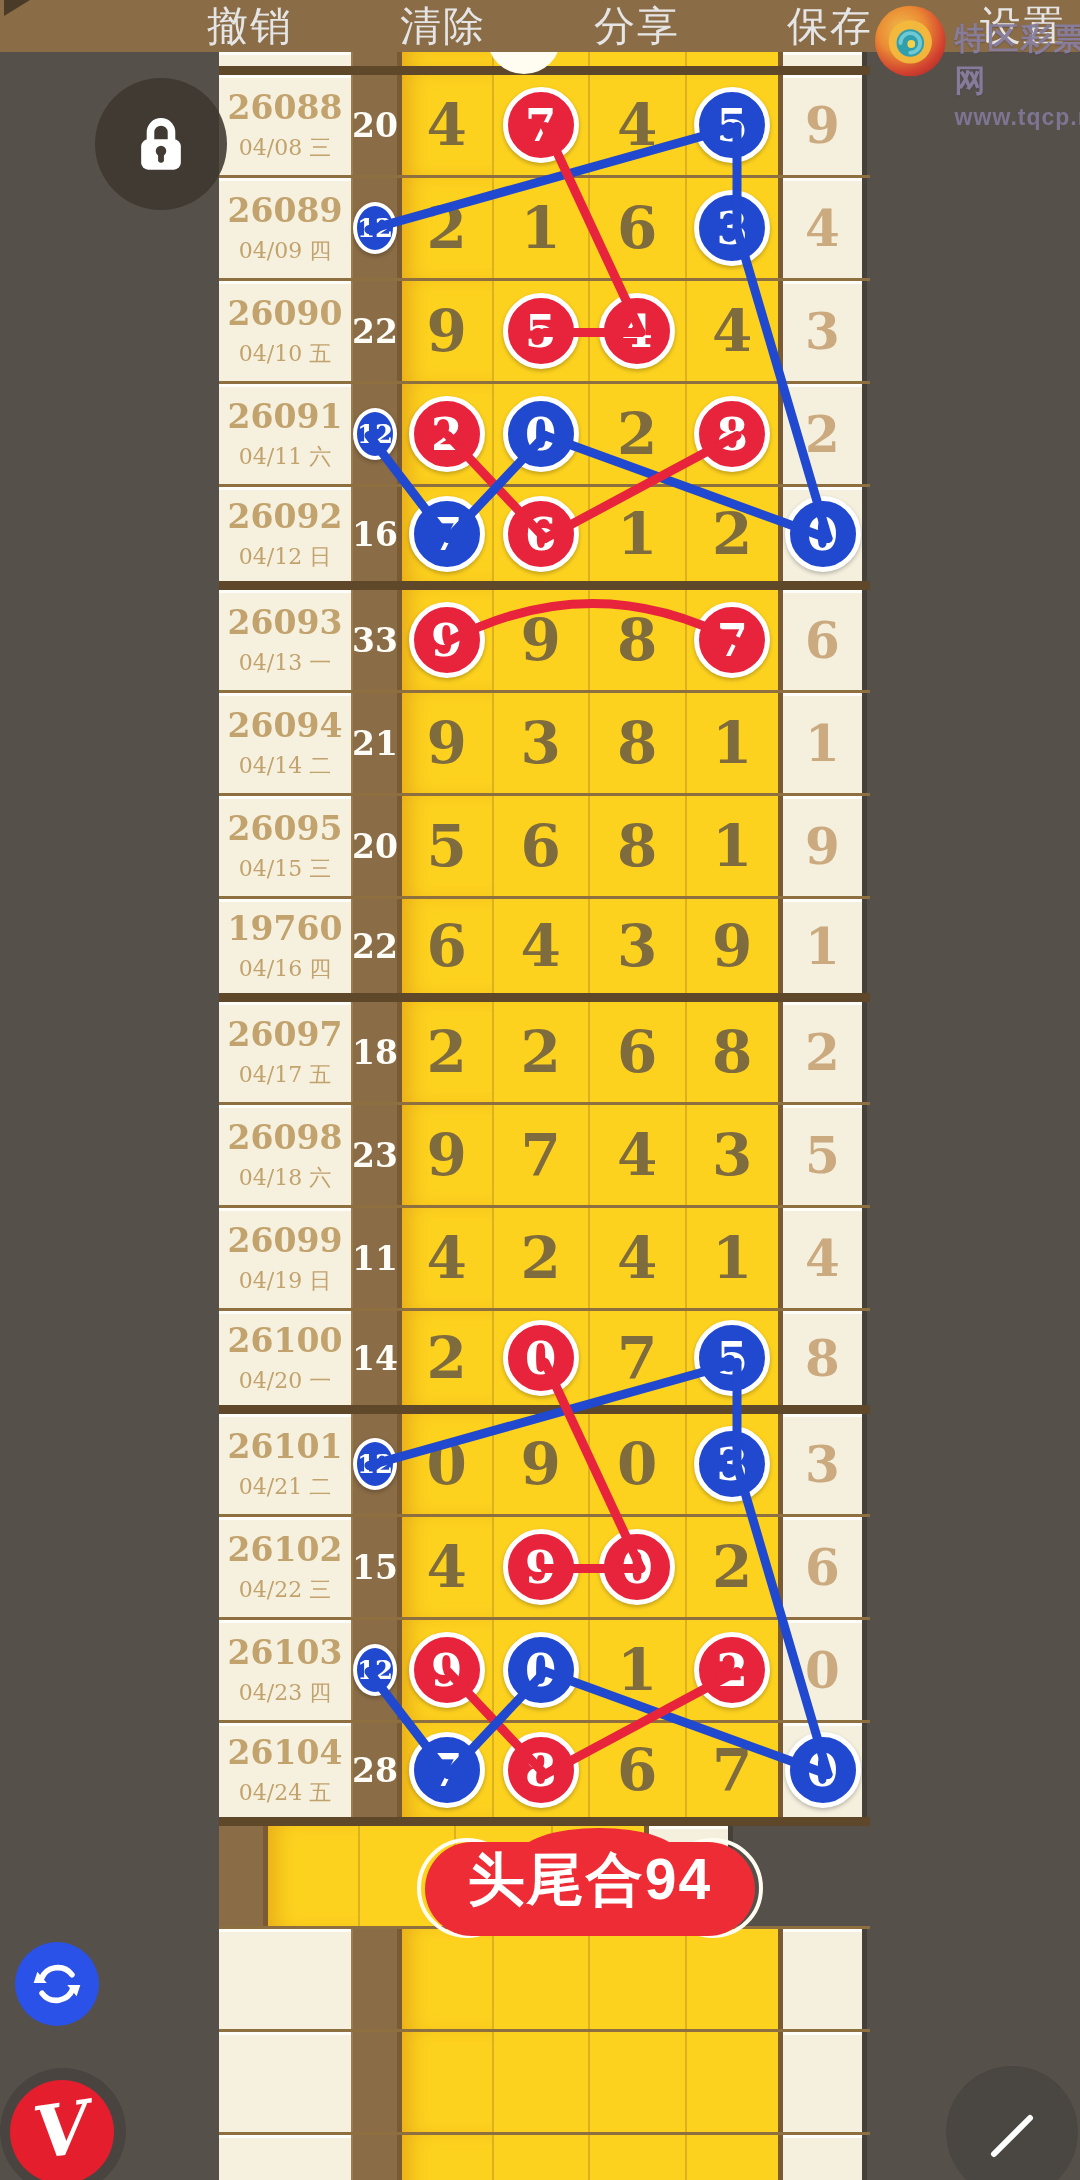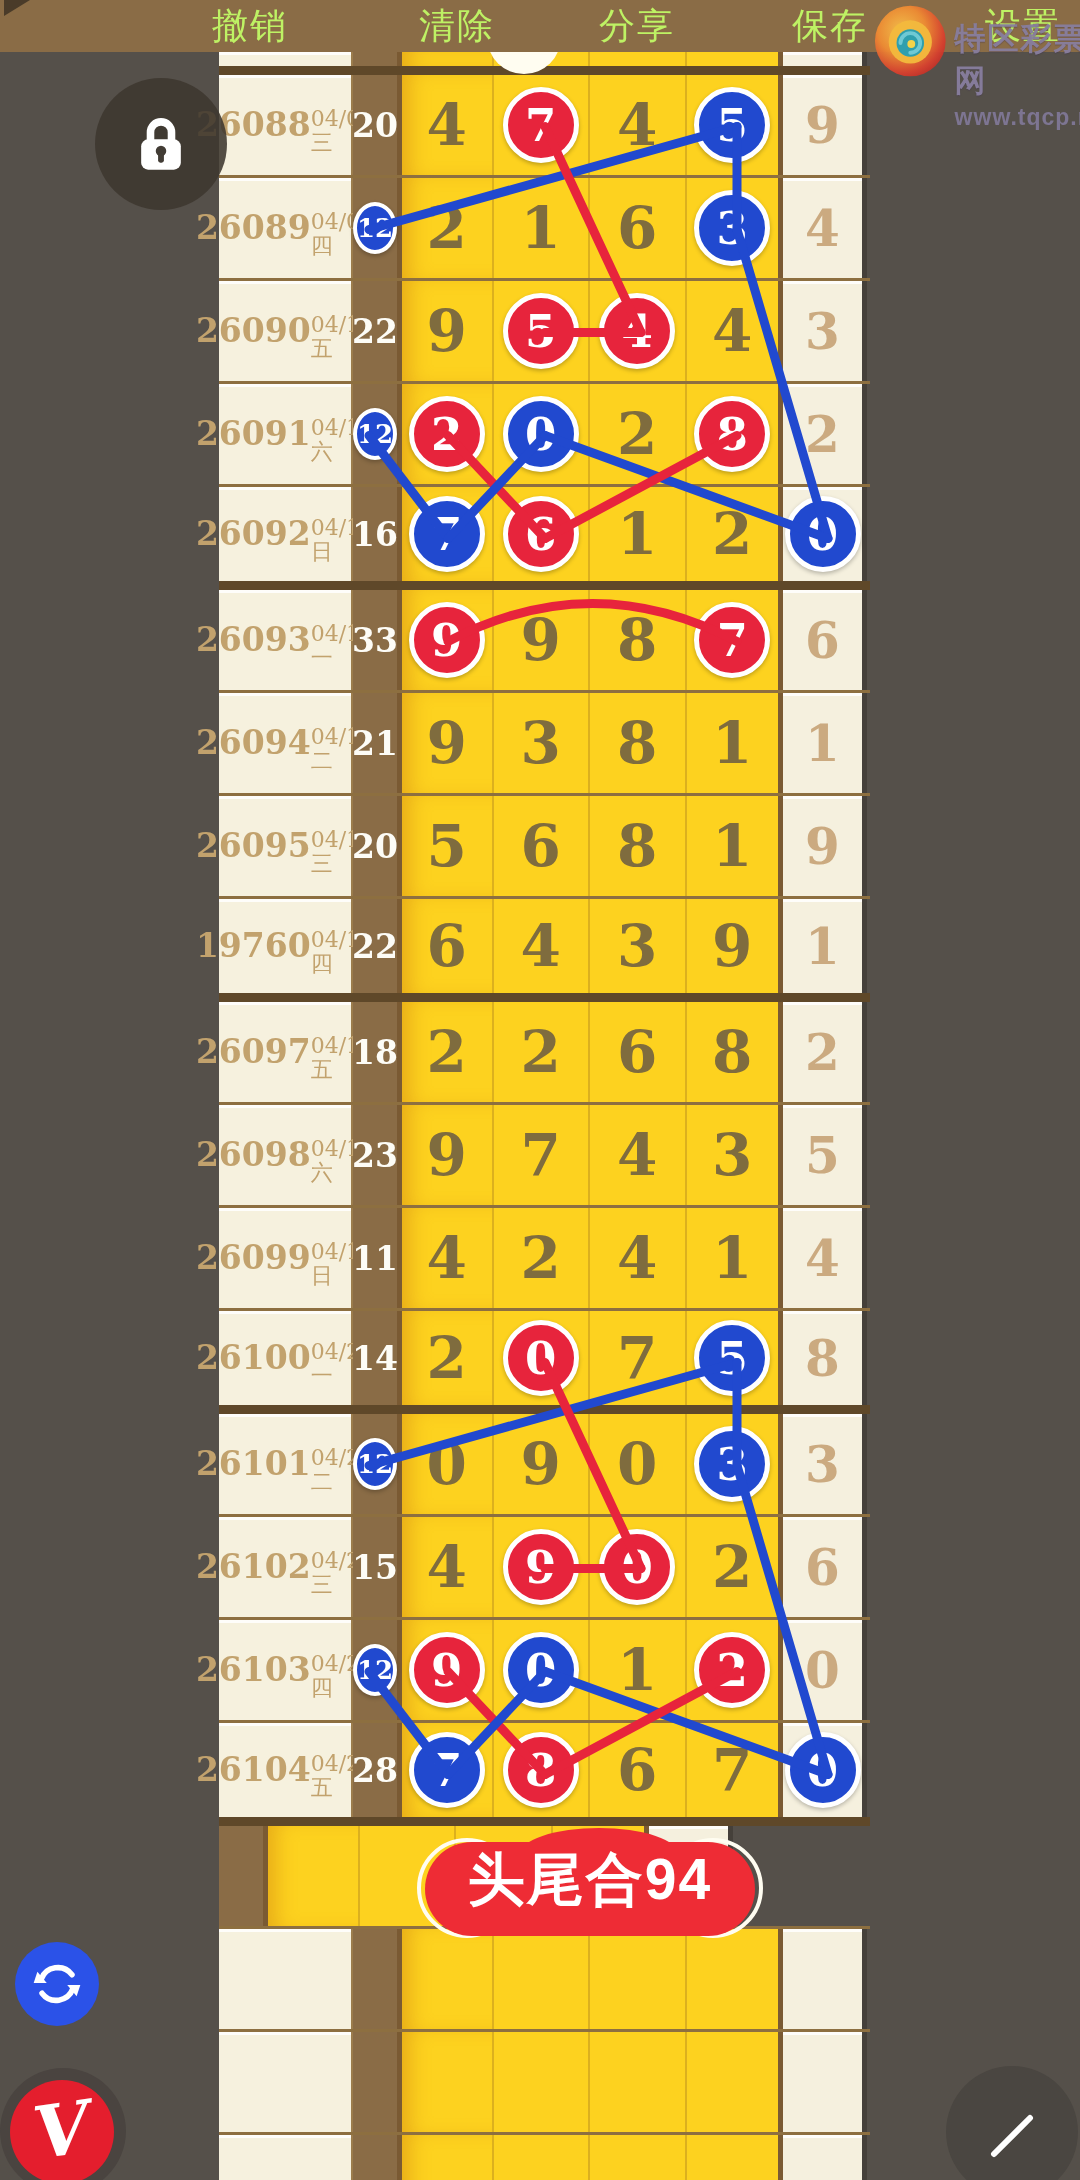--- a/index.html
+++ b/index.html
@@ -4,39 +4,39 @@
 <style>
   html,body{margin:0;padding:0;}
   body{
     width:1080px;height:2180px;position:relative;overflow:hidden;
     background:#55504a;
     font-family:"Liberation Sans",sans-serif;
   }
   
   #toolbar{position:absolute;left:0;top:0;width:1080px;height:52px;background:#8a6c46;z-index:8;}
   .tb-item{position:absolute;top:26px;transform:translate(-50%,-50%);
-    color:#bef264;font-size:36px;letter-spacing:2px;white-space:nowrap;}
+    color:#e5e5e5;font-size:41px;letter-spacing:2px;white-space:nowrap;}
   #back-glyph{position:absolute;left:4px;top:0;width:0;height:0;
     border-left:26px solid #3a2f22;border-bottom:16px solid transparent;opacity:.8;}
   
   #watermark{position:absolute;left:872px;top:2px;z-index:10;display:flex;align-items:flex-start;}
   #wm-text{margin-left:6px;margin-top:16px;}
   #wm-name{font-size:31px;font-weight:bold;color:rgba(136,126,158,.95);letter-spacing:2px;
     text-shadow:0 1px 1px rgba(60,50,80,.35);}
   #wm-url{font-size:23px;font-weight:bold;color:rgba(128,119,150,.95);letter-spacing:1px;margin-top:2px;}
   
   #table{position:absolute;left:219px;top:52px;width:651px;z-index:1;}
   .row{display:flex;width:651px;height:103px;box-sizing:border-box;
     border-bottom:3px solid #8d6f40;position:relative;}
   .row.gsep{border-bottom:9px solid #5f4829;}
   .sliver{height:23px;border-bottom:5px solid #5f4829;overflow:visible;}
   .cell{box-sizing:border-box;display:flex;align-items:center;justify-content:center;}
   .issue{width:134px;background:#f6f1de;border-right:2px solid #9b7c4c;
     box-shadow:inset 0 3px 0 rgba(255,255,255,.85);
-    flex-direction:row;line-height:1.05;}
+    flex-direction:column;line-height:1.05;}
   .issue .no{font-family:"DejaVu Serif",serif;font-weight:bold;font-size:33px;color:#c2a26d;}
   .issue .dt{font-family:"DejaVu Serif",serif;font-size:22px;color:#c2a26d;margin-top:11px;}
   .strip{width:44px;background:#8a6c46;color:#fdfcf6;
     font-family:"DejaVu Serif",serif;font-weight:bold;font-size:33px;}
   .ycol{width:96.5px;background:#fdd21f;border-right:2px solid rgba(170,124,30,.4);}
   .ycol.first{border-left:5px solid #7a5a33;
     box-shadow:inset 16px 0 20px -8px rgba(198,110,12,.38);}
   .ycol.last{border-right:5px solid #7a5a33;}
   .tail{width:84px;background:#f5f0de;border-right:5px solid #45403a;
     box-shadow:inset 0 3px 0 rgba(255,255,255,.85);}
@@ -77,21 +77,21 @@
     font-size:72px;transform:rotate(-8deg);margin-top:-6px;}
   #edit-handle{position:absolute;left:946px;top:2066px;width:132px;height:132px;border-radius:50%;
     background:#4a4641;z-index:9;display:flex;align-items:center;justify-content:center;}
 </style>
 </head>
 <body>
 
 <div id="toolbar">
   <div id="back-glyph"></div>
   <span class="tb-item" style="left:250px">撤销</span>
-  <span class="tb-item" style="left:457px">清除</span>
+  <span class="tb-item" style="left:443px">清除</span>
   <span class="tb-item" style="left:637px">分享</span>
   <span class="tb-item" style="left:830px">保存</span>
   <span class="tb-item" style="left:1023px">设置</span>
 </div>
 
 <div id="watermark">
   <svg width="78" height="78" viewBox="0 0 78 78">
     <defs>
       <radialGradient id="lg1" cx="38%" cy="35%" r="75%">
         <stop offset="0%" stop-color="#f6c14a"></stop>

